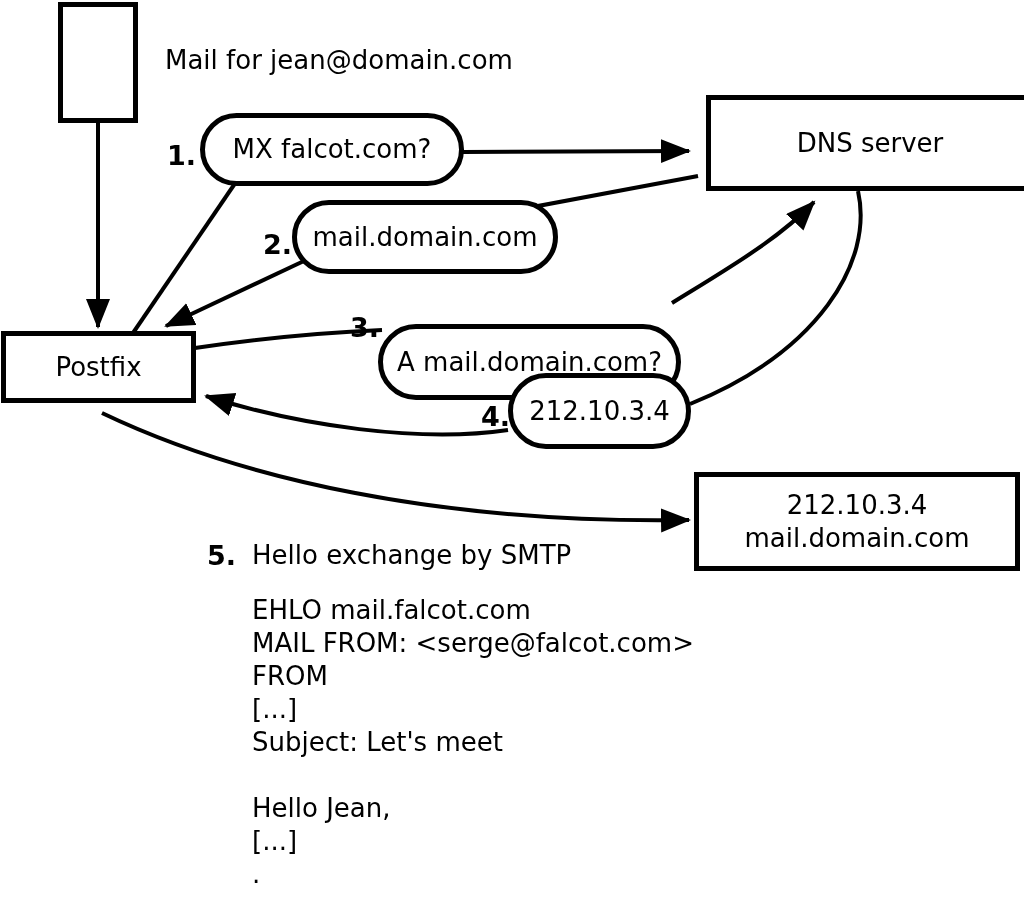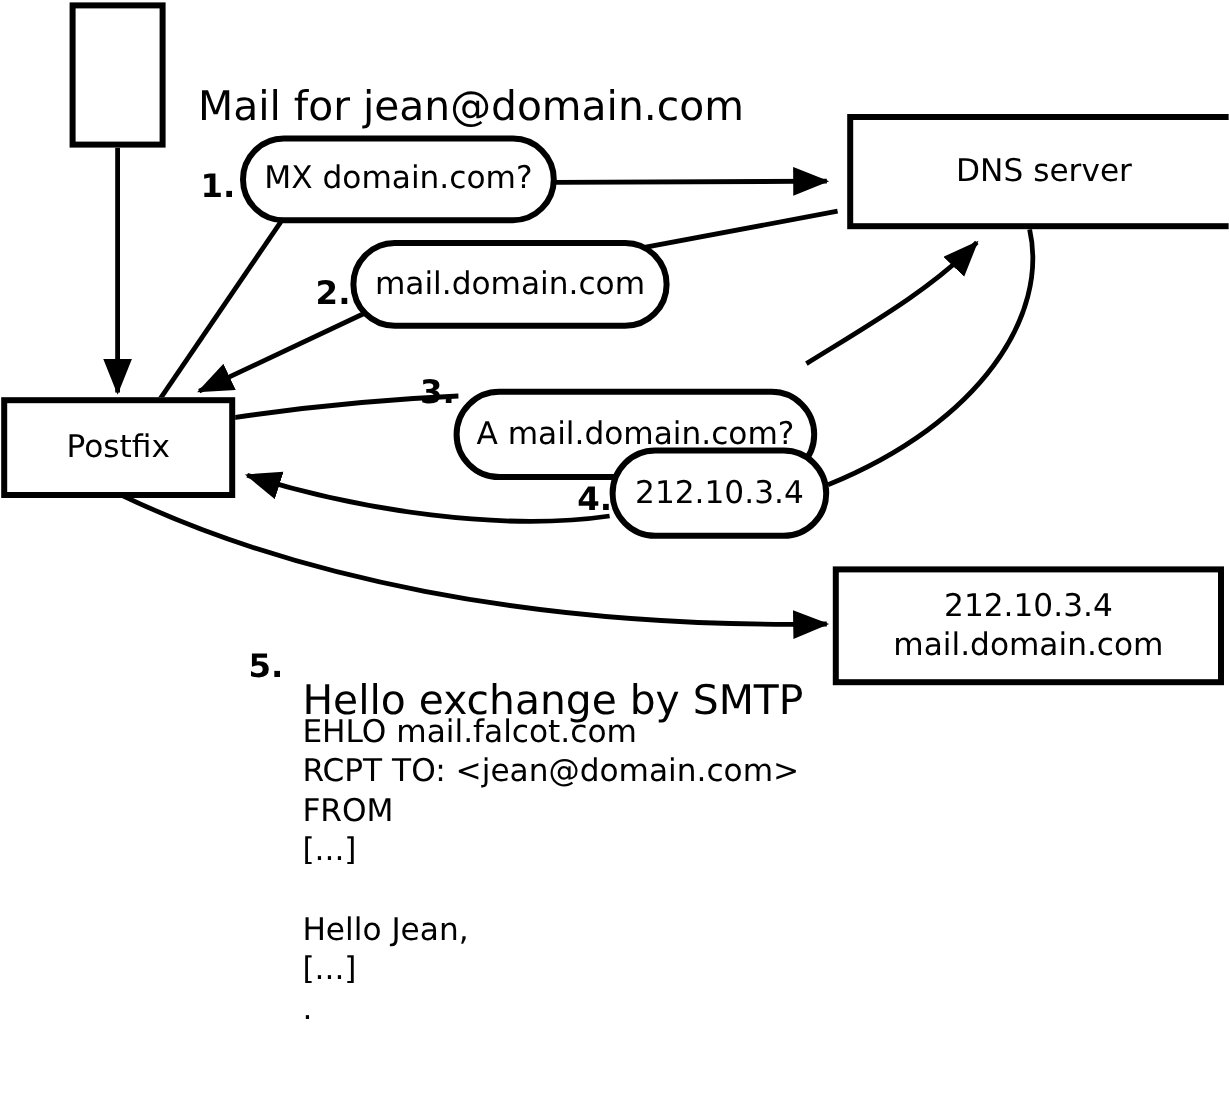--- a/index.html
+++ b/index.html
@@ -12,21 +12,21 @@
   .node{
     position:absolute;box-sizing:border-box;background:#fff;border:5px solid #000;
     display:flex;align-items:center;justify-content:center;text-align:center;
     font-size:26px;line-height:33px;
   }
   .pill{border-radius:40px;}
   .col{flex-direction:column;}
   .num{
     position:absolute;font-weight:bold;font-size:27px;line-height:1;
   }
-  .free-label{position:absolute;font-size:34px;line-height:30px;white-space:pre;margin-top:29px;}
+  .free-label{position:absolute;font-size:26px;line-height:30px;white-space:pre;}
   .smtp{
     position:absolute;left:252px;top:594px;font-size:26px;line-height:33px;
   }
   .smtp-line{height:33px;white-space:pre;}
 </style>
 </head>
 <body>
 
 <div class="canvas">
 
@@ -51,32 +51,32 @@
   </svg>
 
   <div class="node" style="left:58px;top:2px;width:80px;height:121px;"></div>
 
   <div class="free-label" style="left:165px;top:45px;">Mail for jean@domain.com</div>
 
   <div class="node" style="left:694px;top:95px;width:328px;height:96px;margin-left:12px;">
     <span>DNS server</span>
   </div>
 
-  <div class="node" style="left:1px;top:331px;width:195px;height:84px;">
+  <div class="node" style="left:1px;top:331px;width:195px;height:72px;">
     <span>Postfix</span>
   </div>
 
   <div class="node col" style="left:694px;top:472px;width:326px;height:99px;">
     <span>212.10.3.4</span>
     <span>mail.domain.com</span>
   </div>
 
   <div class="num" style="left:167px;top:142px;">1.</div>
   <div class="node pill" style="left:200px;top:113px;width:264px;height:73px;">
-    <span>MX domain.com?</span>
+    <span>MX falcot.com?</span>
   </div>
 
   <div class="num" style="left:263px;top:231px;">2.</div>
   <div class="node pill" style="left:292px;top:200px;width:266px;height:74px;">
     <span>mail.domain.com</span>
   </div>
 
   <div class="num" style="left:350px;top:314px;">3.</div>
   <div class="node pill" style="left:378px;top:287px;width:303px;height:76px;margin-top:37px;">
     <span>A mail.domain.com?</span>
@@ -85,22 +85,23 @@
   <div class="num" style="left:481px;top:403px;">4.</div>
   <div class="node pill" style="left:508px;top:373px;width:183px;height:76px;">
     <span>212.10.3.4</span>
   </div>
 
   <div class="num" style="left:207px;top:542px;">5.</div>
   <div class="free-label" style="left:252px;top:540px;">Hello exchange by SMTP</div>
 
   <div class="smtp">
     <div class="smtp-line">EHLO mail.falcot.com</div>
-    <div class="smtp-line">RCPT TO: &lt;jean@domain.com&gt;</div>
+    <div class="smtp-line">MAIL FROM: &lt;serge@falcot.com&gt;</div>
     <div class="smtp-line">FROM</div>
     <div class="smtp-line">[...]</div>
+    <div class="smtp-line">Subject: Let's meet</div>
     <div class="smtp-line"></div>
     <div class="smtp-line">Hello Jean,</div>
     <div class="smtp-line">[...]</div>
     <div class="smtp-line">.</div>
   </div>
 
 </div>
 
 </body></html>

